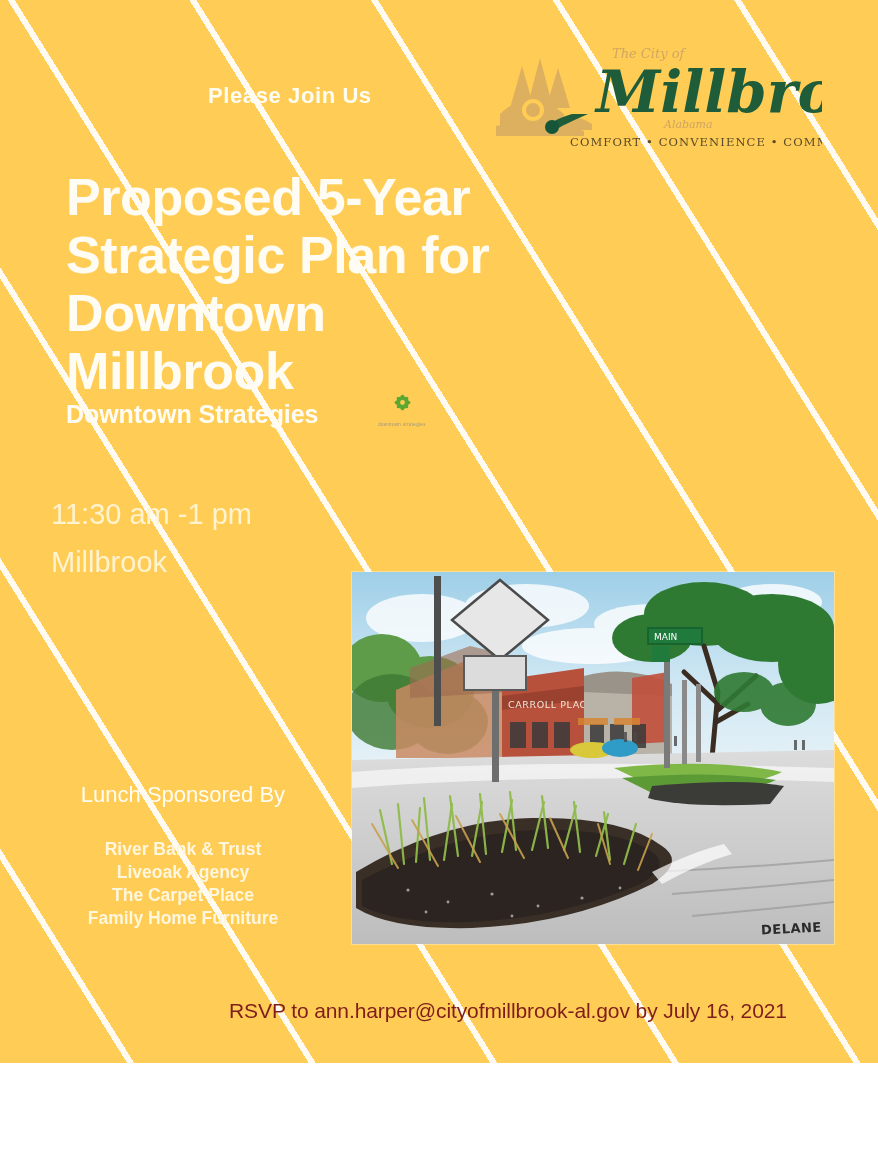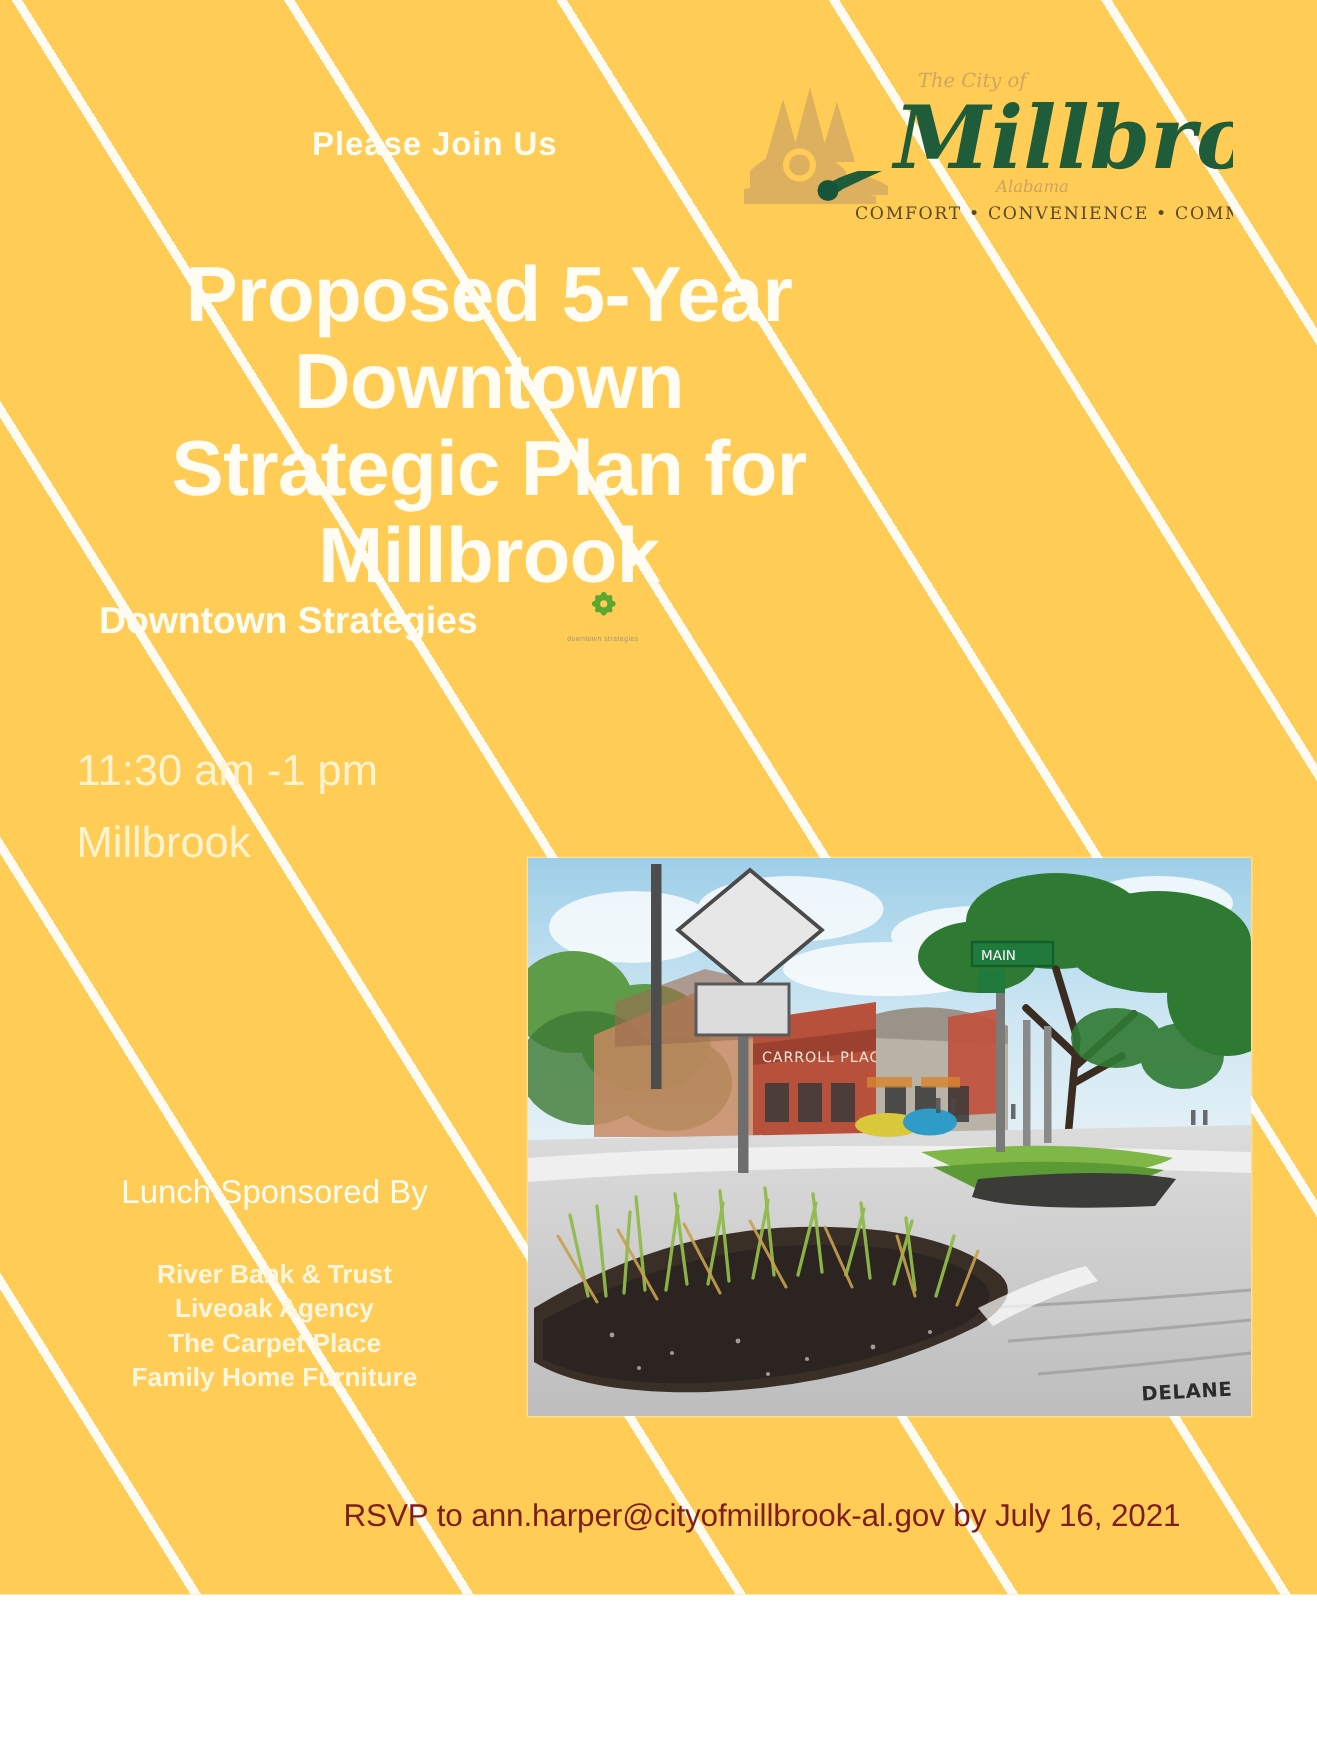--- a/index.html
+++ b/index.html
@@ -77,21 +77,21 @@
     position: absolute;
     left: 66px;
     top: 168px;
     width: 520px;
     font-size: 52px;
     line-height: 58px;
     font-weight: 700;
     color: #fffdf3;
     letter-spacing: -0.4px;
   }
-  .title span { display: block; text-align: center; }
+  .title span { display: block; }
 
   
   .subtitle {
     position: absolute;
     left: 66px;
     top: 400px;
     font-size: 25px;
     font-weight: 700;
     color: #fffdf3;
     letter-spacing: -0.1px;
@@ -217,22 +217,22 @@
         <circle cx="60" cy="91" r="7" fill="#15563a"></circle>
         <text x="172" y="92" font-family="DejaVu Serif, serif" font-size="11" fill="#c09a66" opacity="0.8" font-style="italic">Alabama</text>
         <text x="78" y="110" font-family="DejaVu Serif, serif" font-size="11.5" fill="#5a4a2a" letter-spacing="1.1">COMFORT  •  CONVENIENCE  •  COMMUNITY</text>
       </svg>
     </div>
 
     <div class="join-us">Please Join Us</div>
 
     <div class="title">
       <span>Proposed 5-Year</span>
+      <span>Strategic Plan for</span>
       <span>Downtown</span>
-      <span>Strategic Plan for</span>
       <span>Millbrook</span>
     </div>
 
     <div class="subtitle">Downtown Strategies</div>
 
     <div class="ds-logo">
       <svg class="ds-mark" viewBox="0 0 24 24">
         <g fill="#5aa832">
           <circle cx="12" cy="12" r="9"></circle>
           <circle cx="12" cy="3.5" r="2.6"></circle>

